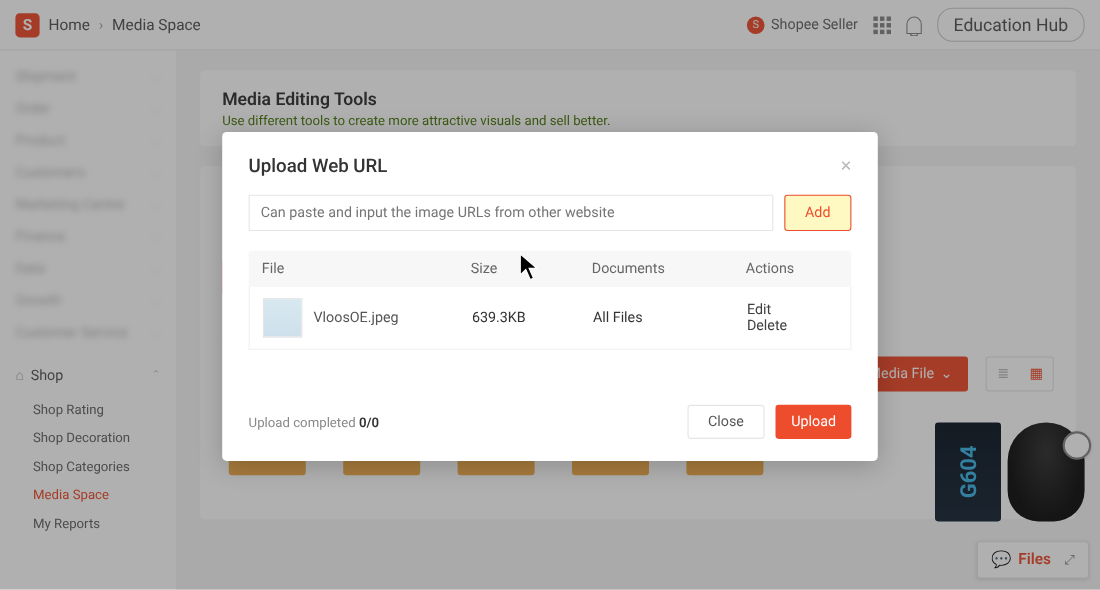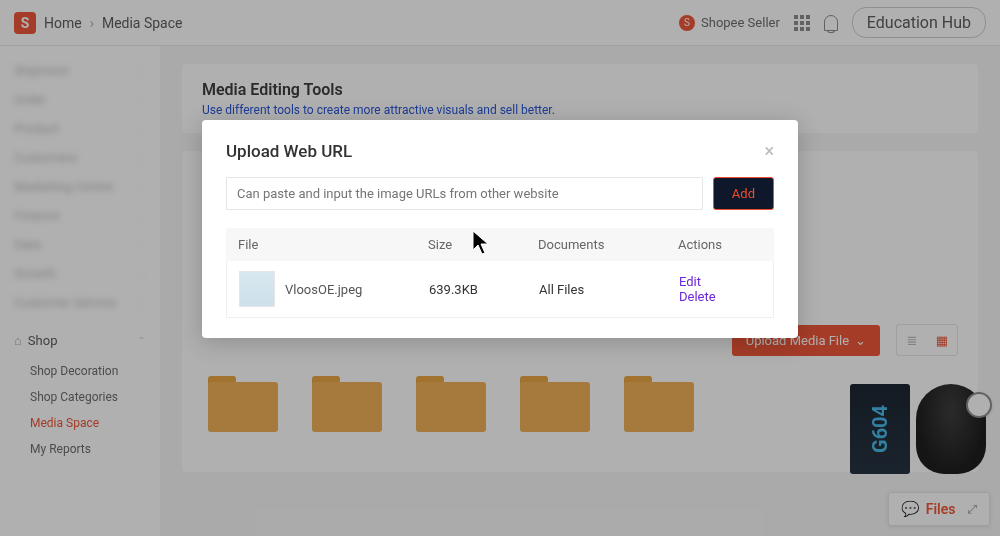--- a/index.html
+++ b/index.html
@@ -20,21 +20,21 @@
 .sidebar{width:160px;background:#fff;padding:10px 0;overflow:hidden}
 .side-item{display:flex;align-items:center;justify-content:space-between;padding:7px 14px;color:#999;font-size:13px}
 .side-item.blur{filter:blur(3px);opacity:.7}
 .side-chev{color:#ccc;font-size:10px}
 .shop-head{display:flex;align-items:center;justify-content:space-between;padding:10px 14px;color:#555;margin-top:6px}
 .sub-item{padding:6px 14px 6px 30px;color:#666;font-size:12px}
 .sub-item.active{color:#ee4d2d}
 .main{flex:1;padding:18px 22px;overflow:hidden}
 .panel{background:#fff;border-radius:4px;padding:16px 20px;margin-bottom:18px}
 .panel h3{font-size:16px;font-weight:600;margin-bottom:4px}
-.panel p{color:#1d4ed8;font-size:12px}
+.panel p{color:#4d7c0f;font-size:12px}
 .media-head{display:flex;justify-content:space-between;align-items:center}
 .cap-wrap{display:flex;align-items:center;gap:10px}
 .cap-bar{width:120px;height:4px;background:#eee;border-radius:2px;position:relative}
 .cap-bar:before{content:"";position:absolute;left:0;top:0;height:4px;width:2%;background:#55cc77;border-radius:2px}
 .cap-txt{font-size:11px;color:#999}
 .cap-q{width:14px;height:14px;border:1px solid #ccc;border-radius:50%;font-size:10px;color:#aaa;display:flex;align-items:center;justify-content:center}
 .row2{display:flex;align-items:center;gap:10px;margin-top:14px}
 .btn-orange{background:#ee4d2d;color:#fff;border:none;border-radius:3px;padding:8px 14px;font-size:13px;display:flex;align-items:center;gap:6px}
 .view-toggle{display:flex;border:1px solid #e5e5e5;border-radius:3px;overflow:hidden;margin-left:6px}
 .view-toggle span{width:30px;height:30px;display:flex;align-items:center;justify-content:center;color:#bbb}
@@ -43,30 +43,30 @@
 .folder{width:70px;height:56px;position:relative}
 .folder:before{content:"";position:absolute;top:0;left:0;width:28px;height:10px;background:#e8a23a;border-radius:3px 3px 0 0}
 .folder:after{content:"";position:absolute;top:6px;left:0;width:70px;height:50px;background:#f0ad4e;border-radius:3px}
 .overlay{position:absolute;inset:0;background:rgba(30,30,30,.35);z-index:10}
 .modal{position:absolute;top:120px;left:202px;width:596px;background:#fff;border-radius:4px;z-index:20;padding:20px 24px;box-shadow:0 4px 24px rgba(0,0,0,.2)}
 .modal-head{display:flex;justify-content:space-between;align-items:center;margin-bottom:16px}
 .modal-head h3{font-size:17px;font-weight:500}
 .close-x{color:#bbb;font-size:18px;cursor:pointer}
 .url-row{display:flex;gap:10px;margin-bottom:18px}
 .url-input{flex:1;border:1px solid #e5e5e5;border-radius:1px;padding:8px 10px;font-size:13px;color:#888}
-.add-btn{border:1px solid #ee4d2d;color:#ee4d2d;background:#0f172a;border-radius:3px;padding:7px 18px;font-size:13px}
+.add-btn{border:1px solid #ee4d2d;color:#ee4d2d;background:#fef9c3;border-radius:3px;padding:7px 18px;font-size:13px}
 .thead{display:flex;background:#f7f7f7;padding:9px 12px;color:#666;font-size:13px;border-radius:3px 3px 0 0}
 .c-file{width:190px}
 .c-size{width:110px}
 .c-doc{width:140px}
 .c-act{flex:1}
 .trow{display:flex;align-items:center;padding:10px 12px;border:1px solid #f0f0f0;border-top:none}
 .thumb{width:36px;height:36px;border:1px solid #e5e5e5;background:linear-gradient(180deg,#d8e8f0 0%,#cde0eb 100%);margin-right:10px}
 .fname{font-size:13px;color:#555}
-.link{color:#6d28d9;font-size:13px;margin-right:18px;cursor:pointer}
+.link{color:#404040;font-size:13px;margin-right:18px;cursor:pointer}
 .modal-foot{display:flex;align-items:center;margin-top:50px}
 .completed{color:#888;font-size:12px}
 .completed b{color:#333;font-weight:600}
 .foot-btns{margin-left:auto;display:flex;gap:10px}
 .btn-plain{border:1px solid #e5e5e5;background:#fff;border-radius:3px;padding:7px 18px;font-size:13px;color:#555}
 .mouse-prod{position:absolute;right:10px;bottom:56px;width:140px;height:96px;z-index:5;display:flex;gap:6px}
 .box-prod{width:60px;height:90px;background:linear-gradient(180deg,#1a2838 0%,#0f1a26 100%);border-radius:3px;position:relative;color:#3fb6e8;font-weight:bold;font-size:20px;display:flex;align-items:center;justify-content:center;writing-mode:vertical-rl;transform:rotate(180deg)}
 .mouse-img{width:70px;height:90px;background:radial-gradient(ellipse at 50% 30%,#333 0%,#111 70%);border-radius:35px 35px 28px 28px}
 .chat-bar{position:absolute;right:10px;bottom:10px;background:#fff;border:1px solid #e5e5e5;border-radius:3px;padding:7px 12px;display:flex;align-items:center;gap:6px;z-index:6;box-shadow:0 1px 4px rgba(0,0,0,.1)}
 .chat-ico{color:#ee4d2d;font-size:15px}
@@ -147,20 +147,21 @@
         <span>Customer Service</span>
         <span class="side-chev">⌄</span>
       </div>
     <div class="shop-head">
       <span style="display:flex;align-items:center;gap:6px">
           <span style="color:#aaa">⌂</span>
           <span>Shop</span>
         </span>
       <span class="side-chev">⌃</span>
     </div>
+    <div class="sub-item">Shop Rating</div>
     <div class="sub-item">Shop Decoration</div>
     <div class="sub-item">Shop Categories</div>
     <div class="sub-item active">Media Space</div>
     <div class="sub-item">My Reports</div>
   </div>
 
   <div class="main">
     <div class="panel">
       <h3>Media Editing Tools</h3>
       <p>Use different tools to create more attractive visuals and sell better.</p>
@@ -221,20 +222,29 @@
       <div class="thumb"></div>
       <span class="fname">VloosOE.jpeg</span>
     </div>
     <div class="c-size">639.3KB</div>
     <div class="c-doc">All Files</div>
     <div class="c-act">
       <span class="link">Edit</span>
       <span class="link">Delete</span>
     </div>
   </div>
+  <div class="modal-foot">
+    <span class="completed">
+      <span>Upload completed </span><b>0/0</b>
+    </span>
+    <div class="foot-btns">
+      <button class="btn-plain">Close</button>
+      <button class="btn-orange">Upload</button>
+    </div>
+  </div>
 </div>
 
 <div class="mouse-prod">
   <div class="box-prod">G604</div>
   <div class="mouse-img"></div>
 </div>
 
 <div class="float-ring"></div>
 
 <div class="chat-bar">

